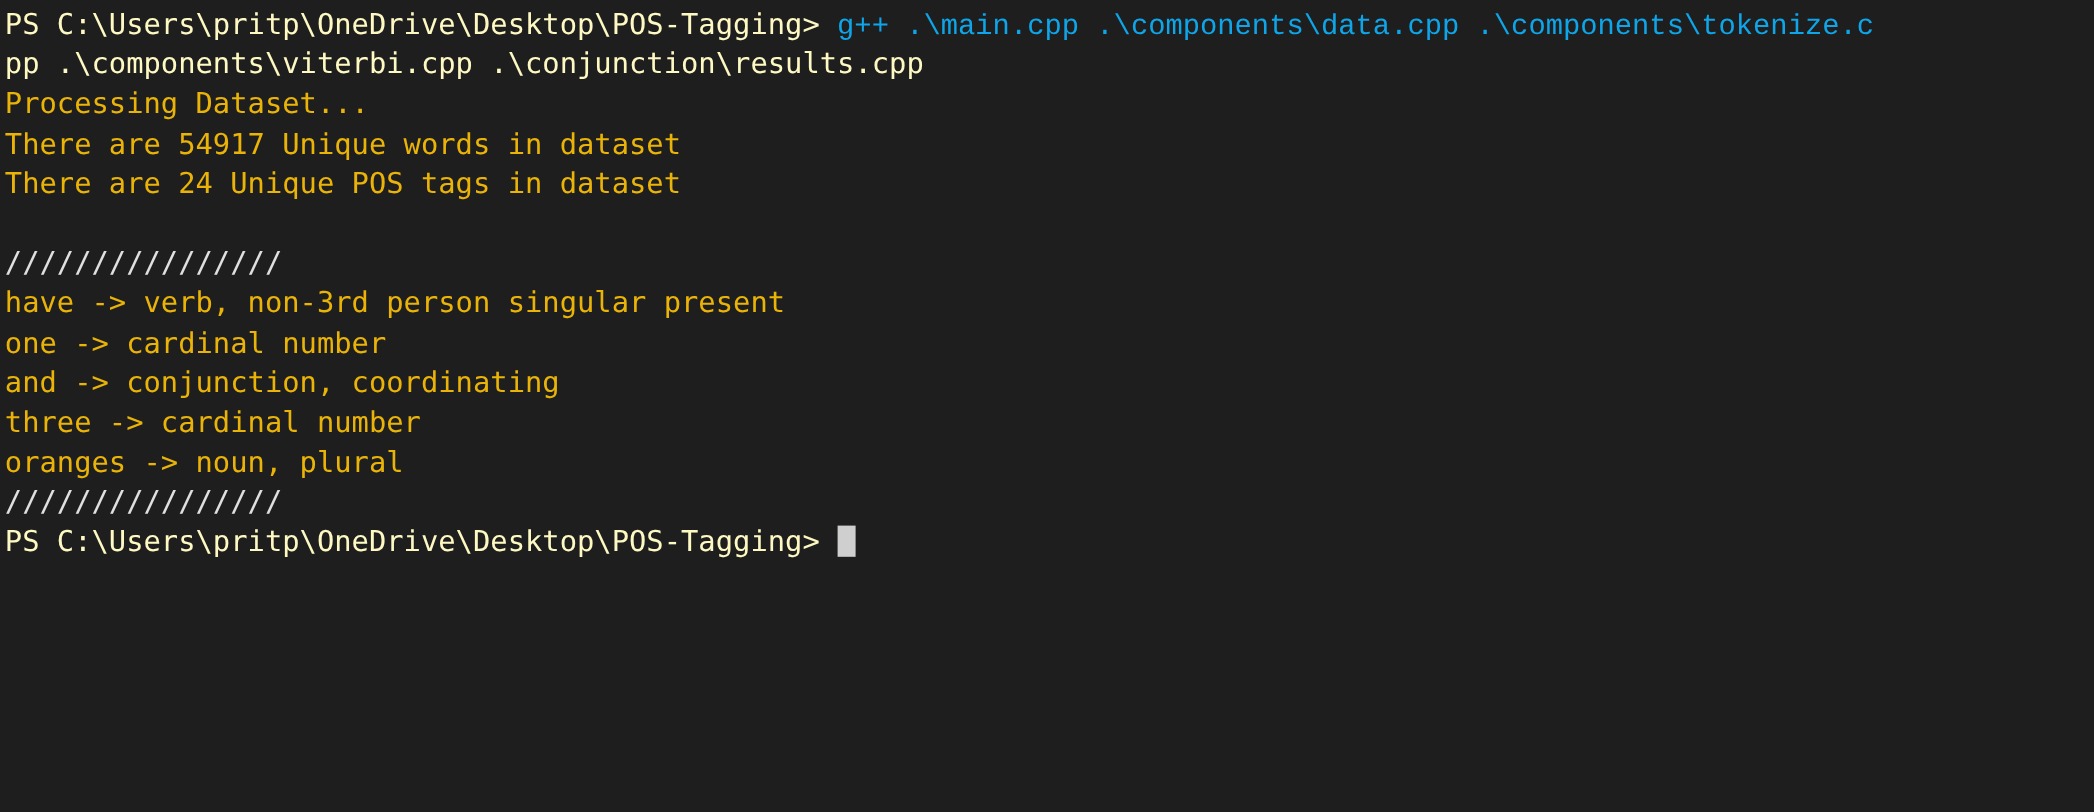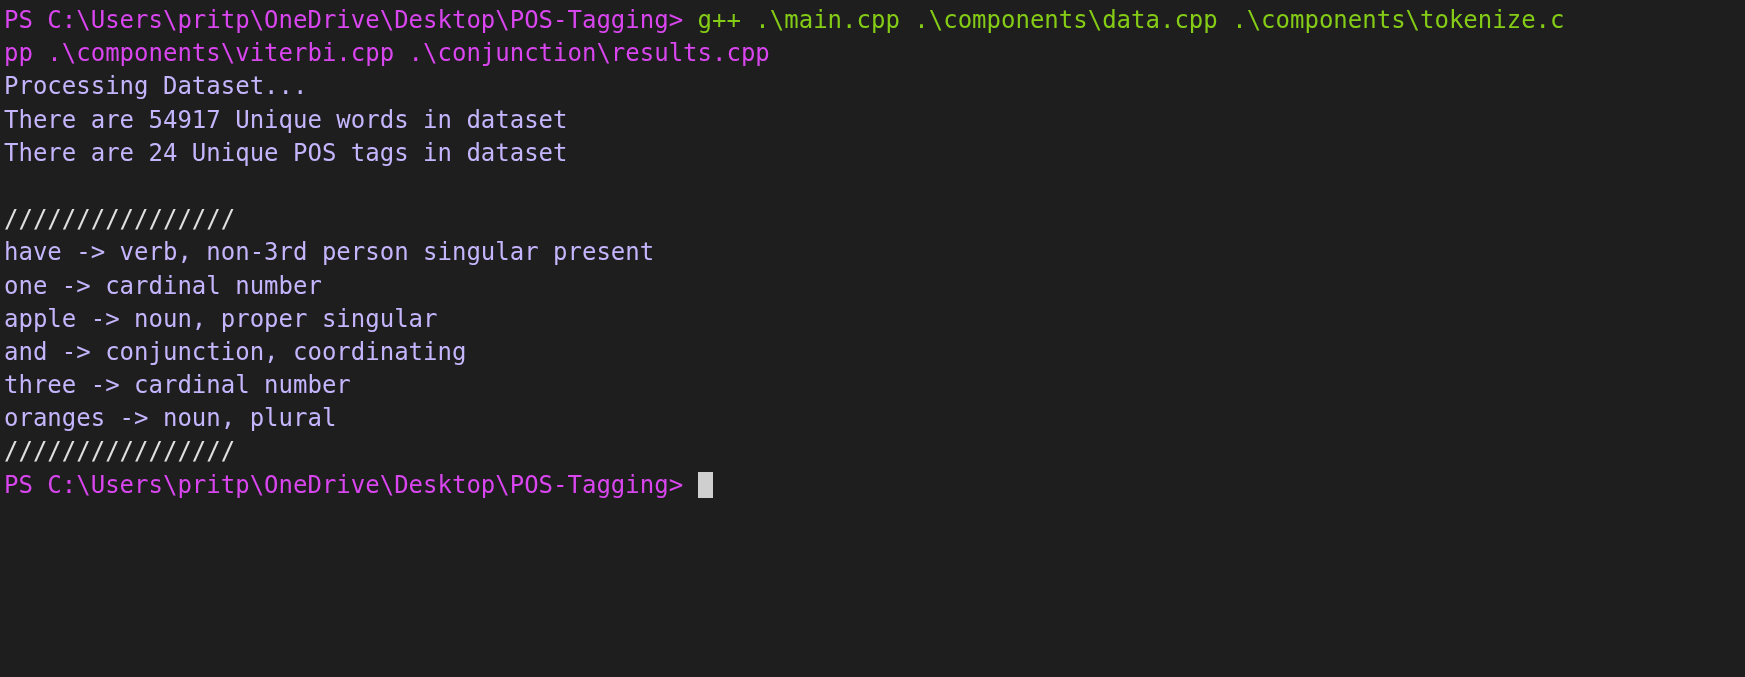--- a/index.html
+++ b/index.html
@@ -22,23 +22,23 @@
     color: #e5e5e5;
     -webkit-font-smoothing: antialiased;
   }
   .line {
     white-space: pre;
     height: 33.2px;
     display: block;
     font-family: "DejaVu Sans Mono", "Liberation Mono", monospace;
   }
   .seg { white-space: pre; }
-  .prompt { color: #d946ef; }
-  .cmd { color: #84cc16; }
-  .out { color: #c4b5fd; }
+  .prompt { color: #fef9c3; }
+  .cmd { color: #0ea5e9; font-family: Liberation Mono, monospace; }
+  .out { color: #eab308; }
   .sep { color: #e0e0e0; }
   .cursor {
     display: inline-block;
     width: 15.4px;
     height: 26px;
     background: #cfcfcf;
     vertical-align: -5px;
   }
 </style>
 </head>
@@ -60,21 +60,20 @@
 
   <div class="line"><span class="seg out"></span></div>
 
   <div class="line"><span class="seg sep">////////////////</span></div>
 
 
   <div class="line"><span class="seg out">have -&gt; verb, non-3rd person singular present</span></div>
 
   <div class="line"><span class="seg out">one -&gt; cardinal number</span></div>
 
-  <div class="line"><span class="seg out">apple -&gt; noun, proper singular</span></div>
 
   <div class="line"><span class="seg out">and -&gt; conjunction, coordinating</span></div>
 
   <div class="line"><span class="seg out">three -&gt; cardinal number</span></div>
 
   <div class="line"><span class="seg out">oranges -&gt; noun, plural</span></div>
 
   <div class="line"><span class="seg sep">////////////////</span></div>
 
   <div class="line"><span class="seg prompt">PS C:\Users\pritp\OneDrive\Desktop\POS-Tagging&gt; </span><span class="cursor"></span></div>

